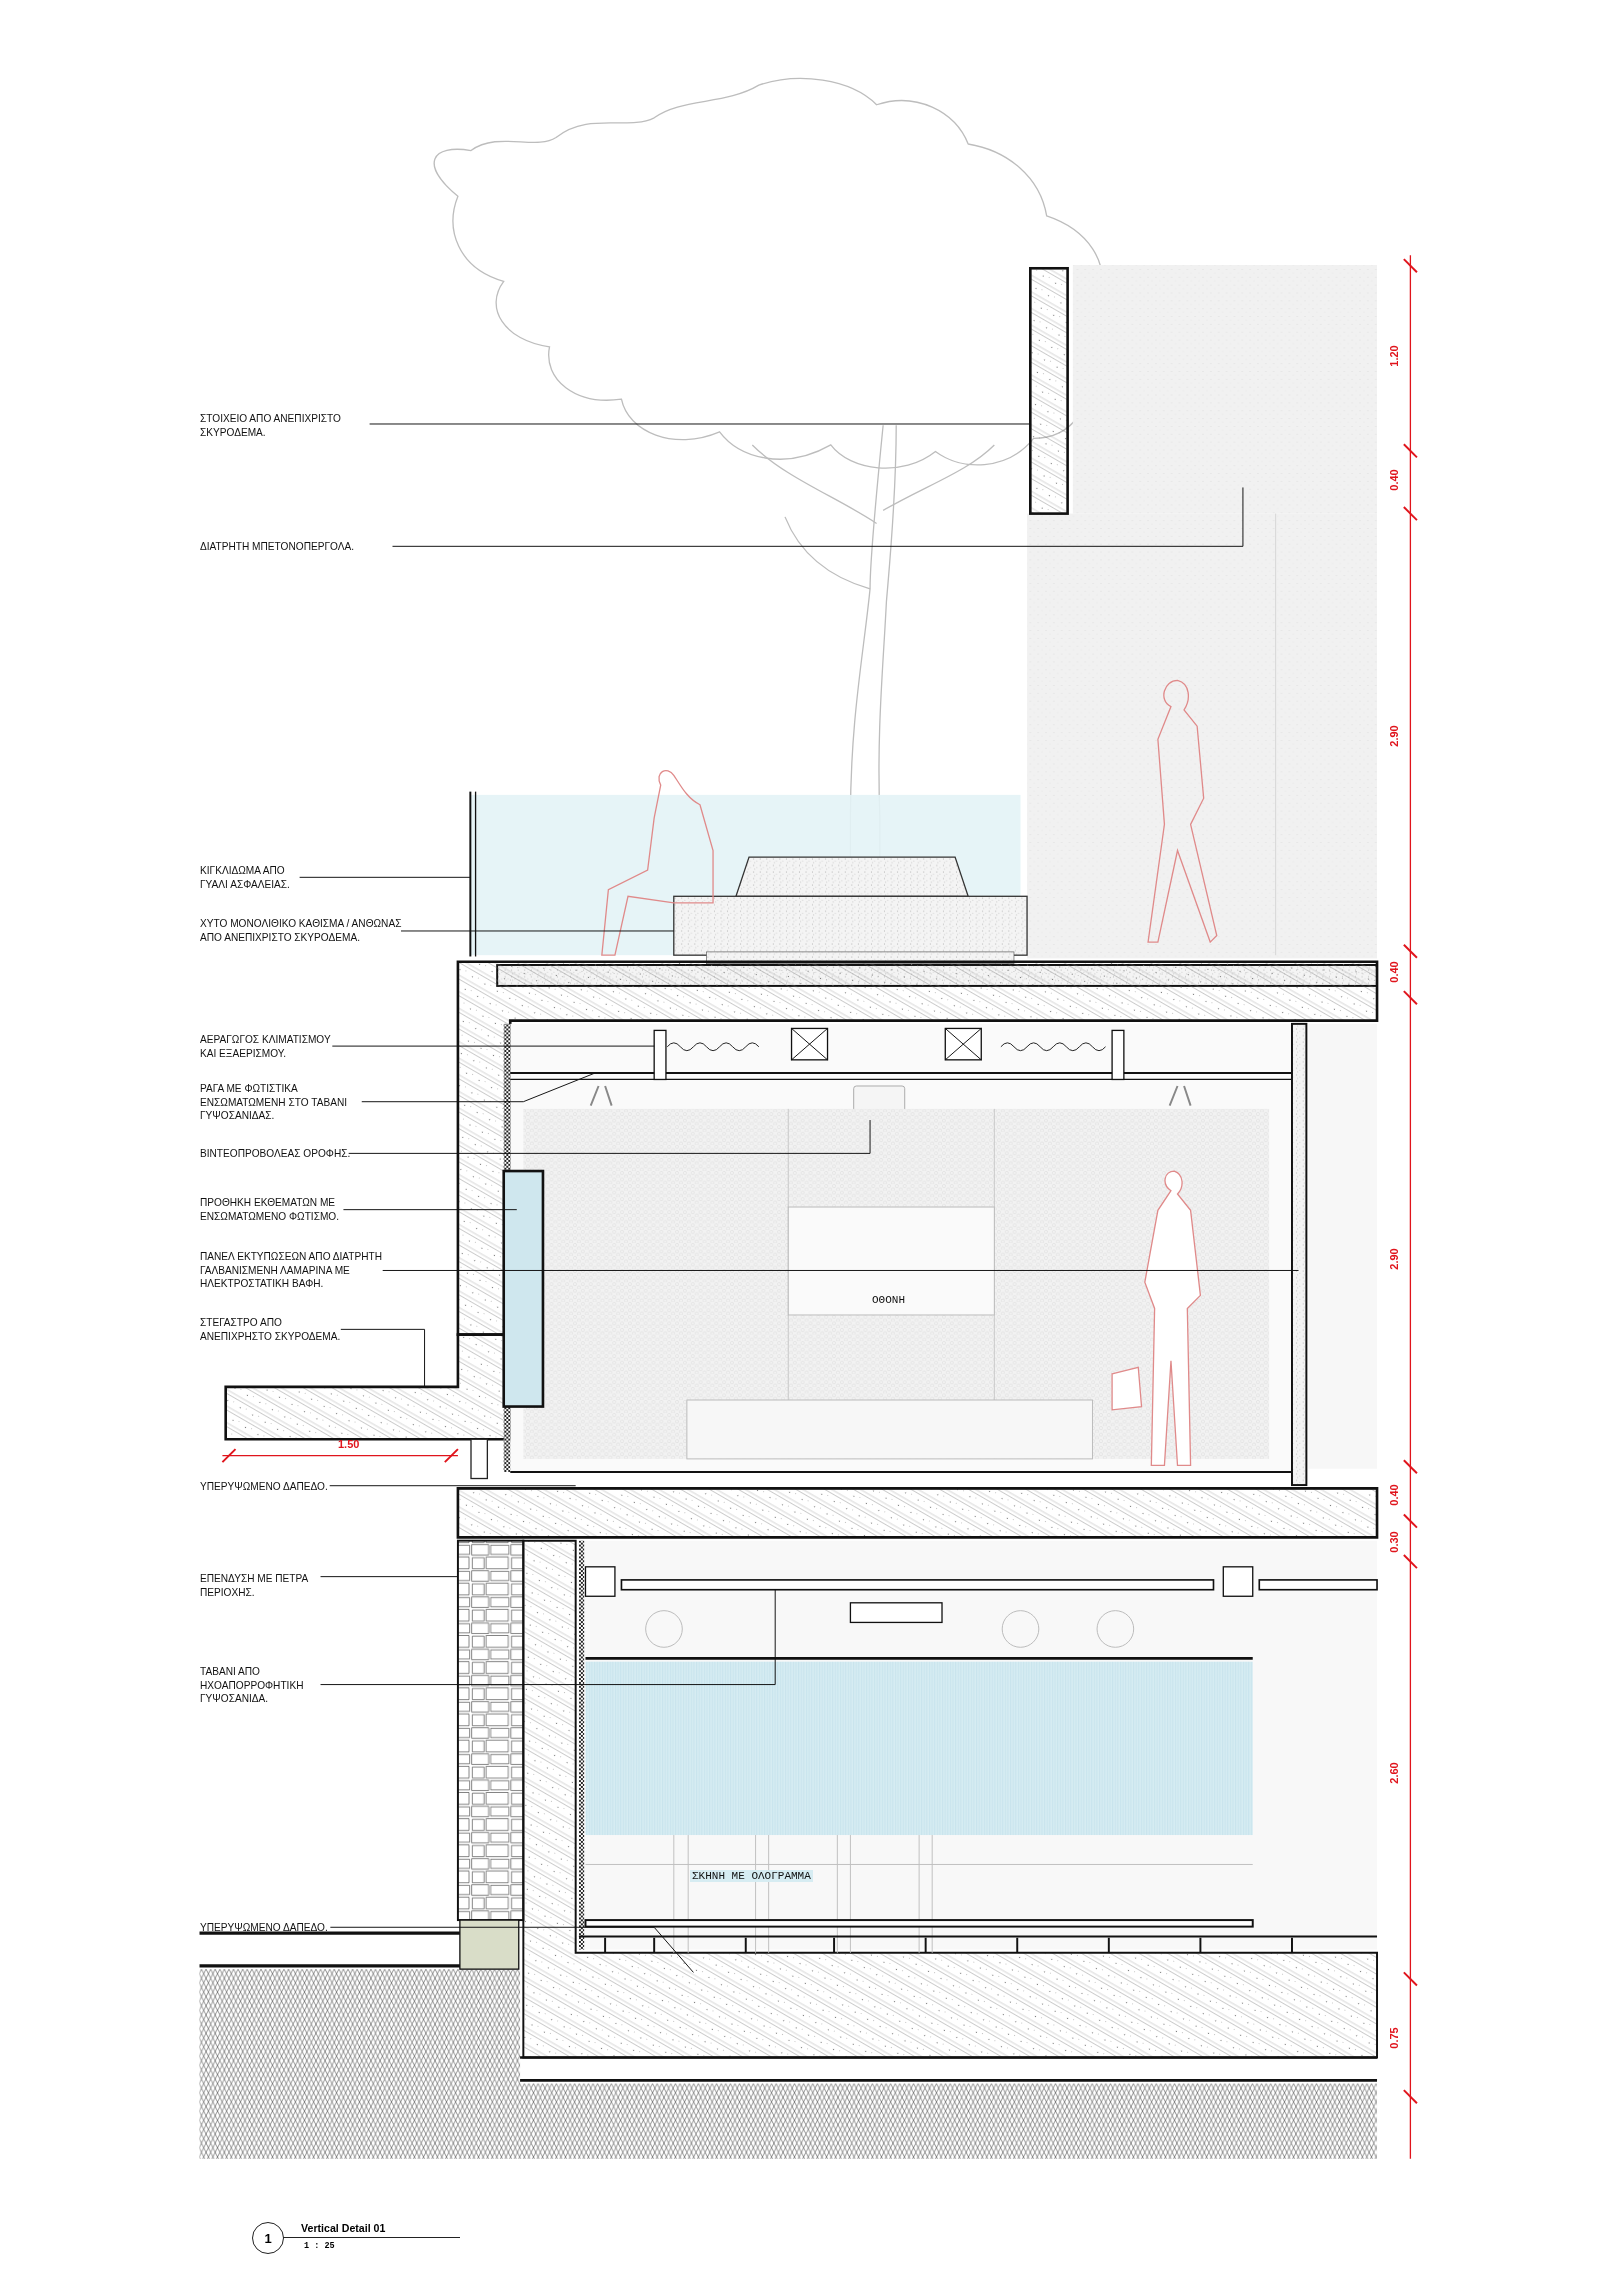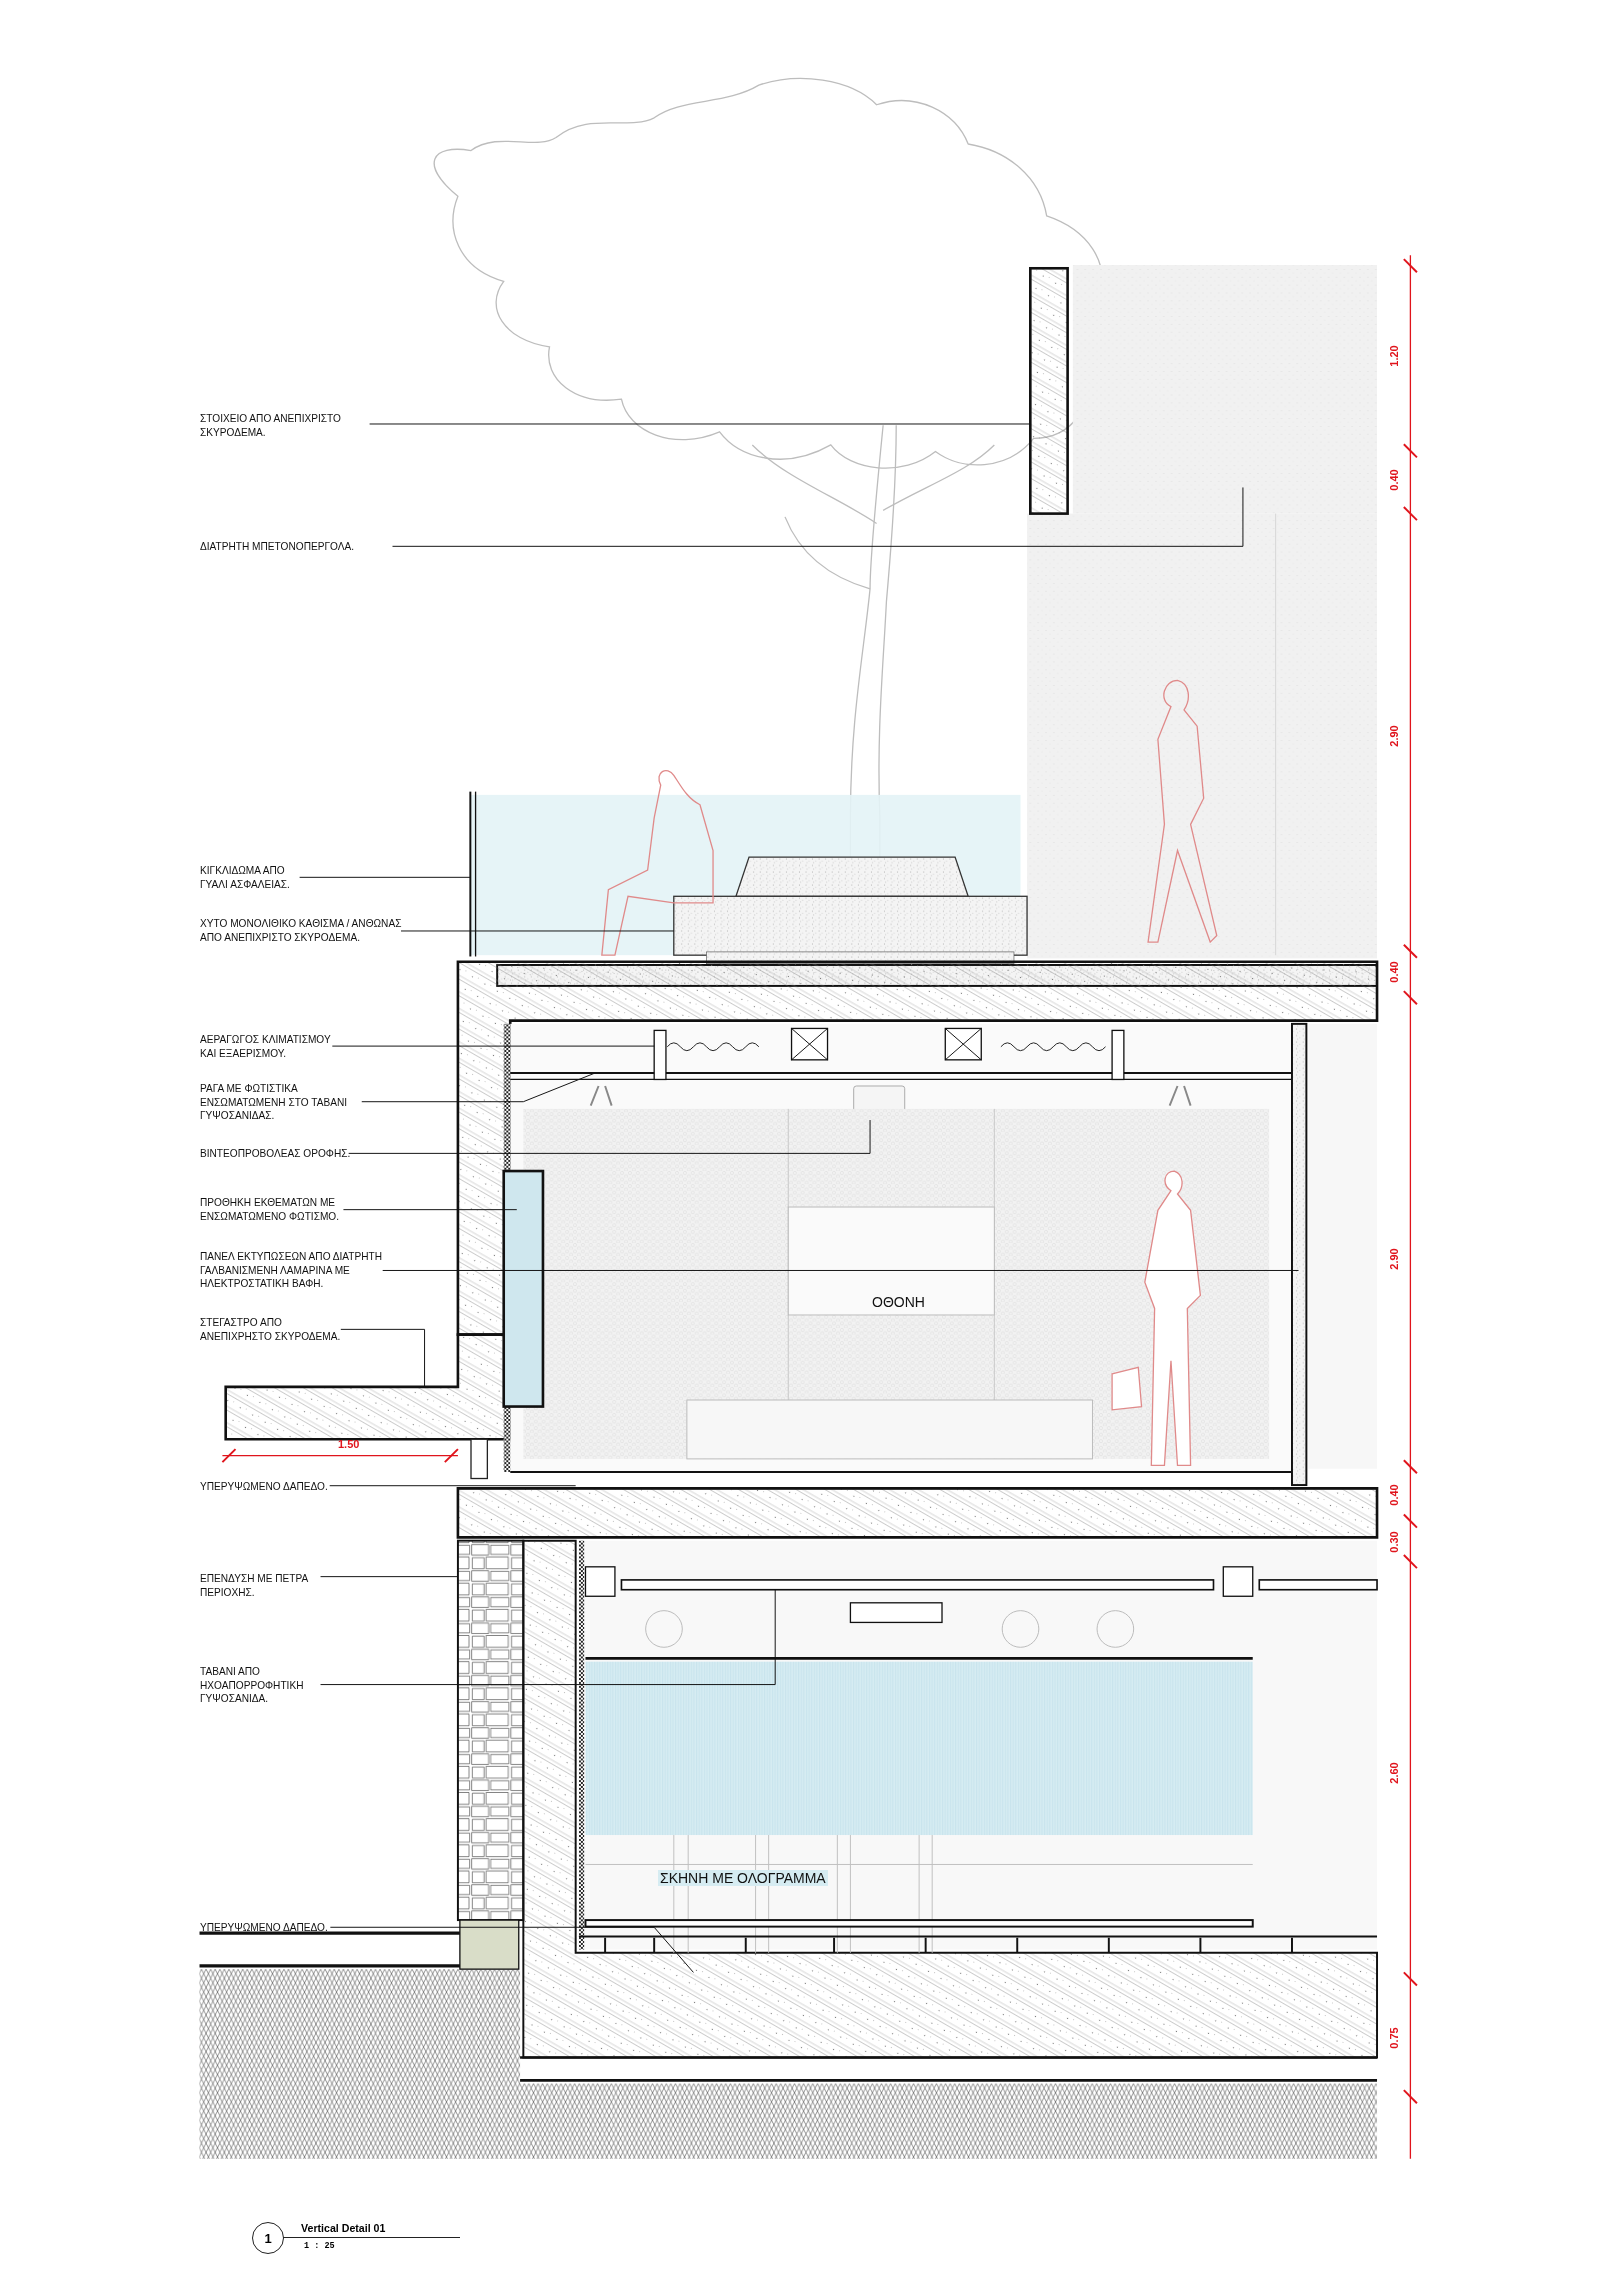--- a/index.html
+++ b/index.html
@@ -6,21 +6,21 @@
   body { width: 1623px; height: 2295px; position: relative; overflow: hidden;
          font-family: "Liberation Sans", sans-serif; }
   #sheet { position: absolute; left: 0; top: 0; width: 1623px; height: 2295px; }
   .lbl { position: absolute; left: 200px; font-family: "Liberation Sans", sans-serif;
          font-size: 11px; line-height: 13.7px; color: #111; letter-spacing: 0px;
          transform: scaleX(0.92); transform-origin: left top; white-space: nowrap; }
   .lbl span { display: block; }
   .dim { position: absolute; font-family: "Liberation Sans", sans-serif; font-weight: bold;
          font-size: 11px; color: #e0141c; white-space: nowrap; }
   .dim.v { transform: rotate(-90deg); transform-origin: center center; width: 39px; text-align: center; }
-  .room-label { position: absolute; font-family: Liberation Sans, sans-serif; font-size: 14px;
+  .room-label { position: absolute; font-family: Liberation Mono, monospace; font-size: 11px;
                 color: #111; background: #fafafa; padding: 0 2px; white-space: nowrap; }
   .title-block { position: absolute; left: 252px; top: 2222px; }
   .title-circle { position: absolute; left: 0; top: 0; width: 30px; height: 30px; border: 1px solid #222;
                   border-radius: 50%; display: flex; align-items: center; justify-content: center;
                   font-family: "Liberation Sans", sans-serif; font-weight: bold; font-size: 13px; }
   .title-line { position: absolute; left: 31px; top: 15px; width: 177px; border-top: 1px solid #222; }
   .title-name { position: absolute; left: 49px; top: -1.3px; font-family: "Liberation Sans", sans-serif;
                 font-weight: bold; font-size: 11.8px; white-space: nowrap; transform: scaleX(0.9); transform-origin: left top; }
   .title-scale { position: absolute; left: 52px; top: 19px; font-family: Liberation Mono, monospace;
                  font-weight: bold; font-size: 8.5px; white-space: nowrap; }
@@ -308,21 +308,21 @@
 <div class="lbl" style="top:1665px">
   <span>ΤΑΒΑΝΙ ΑΠΟ</span>
     <span>ΗΧΟΑΠΟΡΡΟΦΗΤΙΚΗ</span>
     <span>ΓΥΨΟΣΑΝΙΔΑ.</span>
 </div>
 <div class="lbl" style="top:1921px">
   <span>ΥΠΕΡΥΨΩΜΕΝΟ ΔΑΠΕΔΟ.</span>
 </div>
 
 <div class="room-label" style="left:870px; top:1294px">ΟΘΟΝΗ</div>
-<div class="room-label" style="left:658px; top:1870px; background:#d6ecf2">ΣΚΗΝΗ ΜΕ ΟΛΟΓΡΑΜΜΑ</div>
+<div class="room-label" style="left:690px; top:1870px; background:#d6ecf2">ΣΚΗΝΗ ΜΕ ΟΛΟΓΡΑΜΜΑ</div>
 
 <div class="dim v" style="left:1374px; top:350px">1.20</div>
 <div class="dim v" style="left:1374px; top:474px">0.40</div>
 <div class="dim v" style="left:1374px; top:730px">2.90</div>
 <div class="dim v" style="left:1374px; top:966px">0.40</div>
 <div class="dim v" style="left:1374px; top:1253px">2.90</div>
 <div class="dim v" style="left:1374px; top:1489px">0.40</div>
 <div class="dim v" style="left:1374px; top:1536px">0.30</div>
 <div class="dim v" style="left:1374px; top:1767px">2.60</div>
 <div class="dim v" style="left:1374px; top:2032px">0.75</div>

